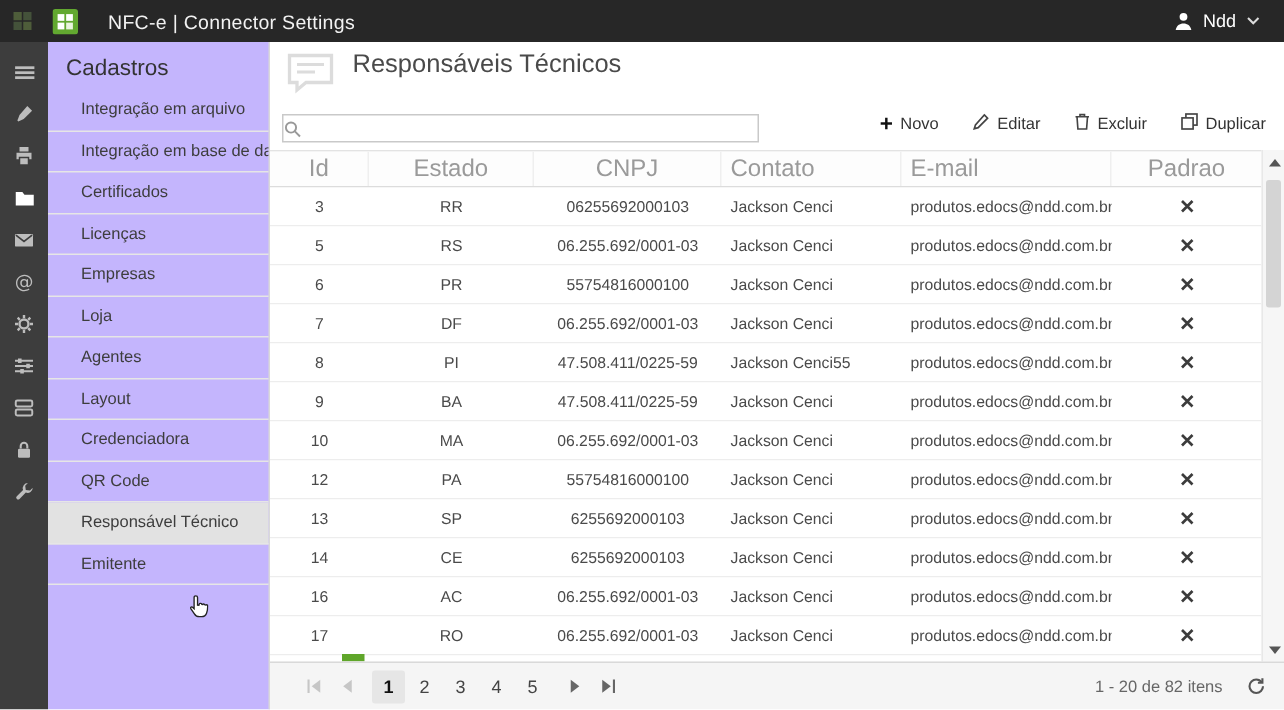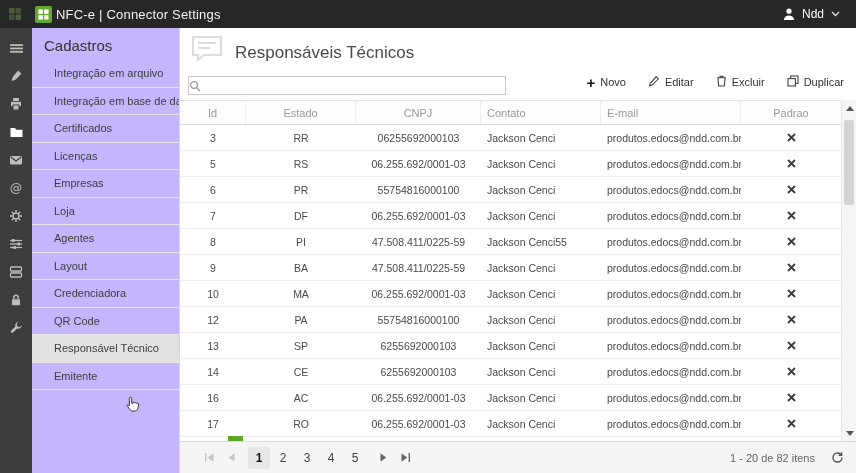--- a/index.html
+++ b/index.html
@@ -3,57 +3,57 @@
 <meta charset="utf-8">
 <style>
   *{margin:0;padding:0;box-sizing:border-box}
   body{font-family:"Liberation Sans",sans-serif;background:#ffffff}
   .screen{position:relative;width:856px;height:473px;overflow:hidden;background:#fff}
 
   
   .topbar{position:absolute;left:0;top:0;width:856px;height:28px;background:#272727;display:flex;align-items:center;color:#fff}
   .win-icon{margin-left:8px;display:flex}
   .logo{margin-left:13px;display:flex}
-  .app-title{margin-left:4px;font-size:13px;color:#f2f2f2;letter-spacing:.2px}
+  .app-title{margin-left:20px;font-size:13px;color:#f2f2f2;letter-spacing:.2px}
   .tb-spacer{flex:1}
   .user-icon{display:flex;margin-right:6px}
   .user-name{font-size:12px;margin-right:7px;cursor:pointer}
   .chev{display:flex;margin-right:16px;cursor:pointer}
 
   
   .rail{position:absolute;left:0;top:28px;width:32px;height:445px;background:#3d3d3d;display:flex;flex-direction:column;align-items:center;padding-top:6px}
   .rail-item{width:32px;height:28px;display:flex;align-items:center;justify-content:center;color:#bdbdbd;cursor:pointer}
   .rail-item.active{color:#ffffff}
 
   
   .sidebar{position:absolute;left:32px;top:28px;width:148px;height:445px;background:#c4b5fd;border-right:1px solid #d9d9d9}
   .sb-title{height:32px;line-height:36px;padding-left:12px;font-size:15px;color:#333}
   .side-item{height:27.5px;line-height:27.5px;padding-left:22px;font-size:11px;color:#3d3d3d;border-bottom:1px solid #e6e6e6;cursor:pointer;white-space:nowrap;overflow:hidden}
   .side-item.selected{background:#e2e2e2}
   .cursor{position:absolute;left:94px;top:368px;pointer-events:none;z-index:5}
 
   
   .main{position:absolute;left:180px;top:28px;width:676px;height:445px;background:#fff}
-  .page-head{position:absolute;left:10px;top:5px;display:flex;align-items:flex-end}
+  .page-head{position:absolute;left:10px;top:5px;display:flex;align-items:flex-start}
   .page-icon{display:flex;margin-right:11px}
   .page-title{font-size:17px;color:#4a4a4a}
 
   .search-box{position:absolute;left:8px;top:48px;width:318px;height:19px;border:1px solid #c9c9c9;background:#fff;display:flex;align-items:center}
   .search-box input{flex:1;border:none;outline:none;font-size:11px;padding:0 6px;color:#555;font-family:inherit;background:transparent}
   .search-box input::placeholder{color:#a8a8a8}
   .mag{display:flex;margin-right:5px}
 
   .toolbar{position:absolute;right:10px;top:45px;display:flex;align-items:center;gap:18px}
   .tbtn{display:flex;align-items:center;gap:5px;background:none;border:none;font-size:11px;color:#333;font-family:inherit;cursor:pointer;padding:2px}
   .plus{font-size:15px;font-weight:bold;line-height:11px;color:#111}
 
   
   .table-wrap{position:absolute;left:0;top:72px;width:661px;height:341px;overflow:hidden;border-top:1px solid #e3e3e3}
   .thead{display:flex;height:24px;border-bottom:1px solid #dcdcdc;background:#fdfdfd}
-  .th{font-size:11px;color:#9a9a9a;display:flex;align-items:center;border-right:1px solid #efefef;cursor:pointer}
+  .th{font-size:16px;color:#9a9a9a;display:flex;align-items:center;border-right:1px solid #efefef;cursor:pointer}
   .th:last-child{border-right:none}
   .trow{display:flex;height:26px;border-bottom:1px solid #ededed;background:#fff;cursor:pointer}
   .tc{font-size:10.5px;color:#4a4a4a;display:flex;align-items:center;white-space:nowrap;overflow:hidden}
   .c0{width:66px;justify-content:center}
   .c1{width:110px;justify-content:center}
   .c2{width:125px;justify-content:center}
   .c3{width:120px;justify-content:flex-start;padding-left:6px}
   .c4{width:140px;justify-content:flex-start;padding-left:6px}
   .c5{width:100px;justify-content:center}
   .green-frag{position:absolute;left:48px;top:335px;width:15px;height:6px;background:#5fa62a}

